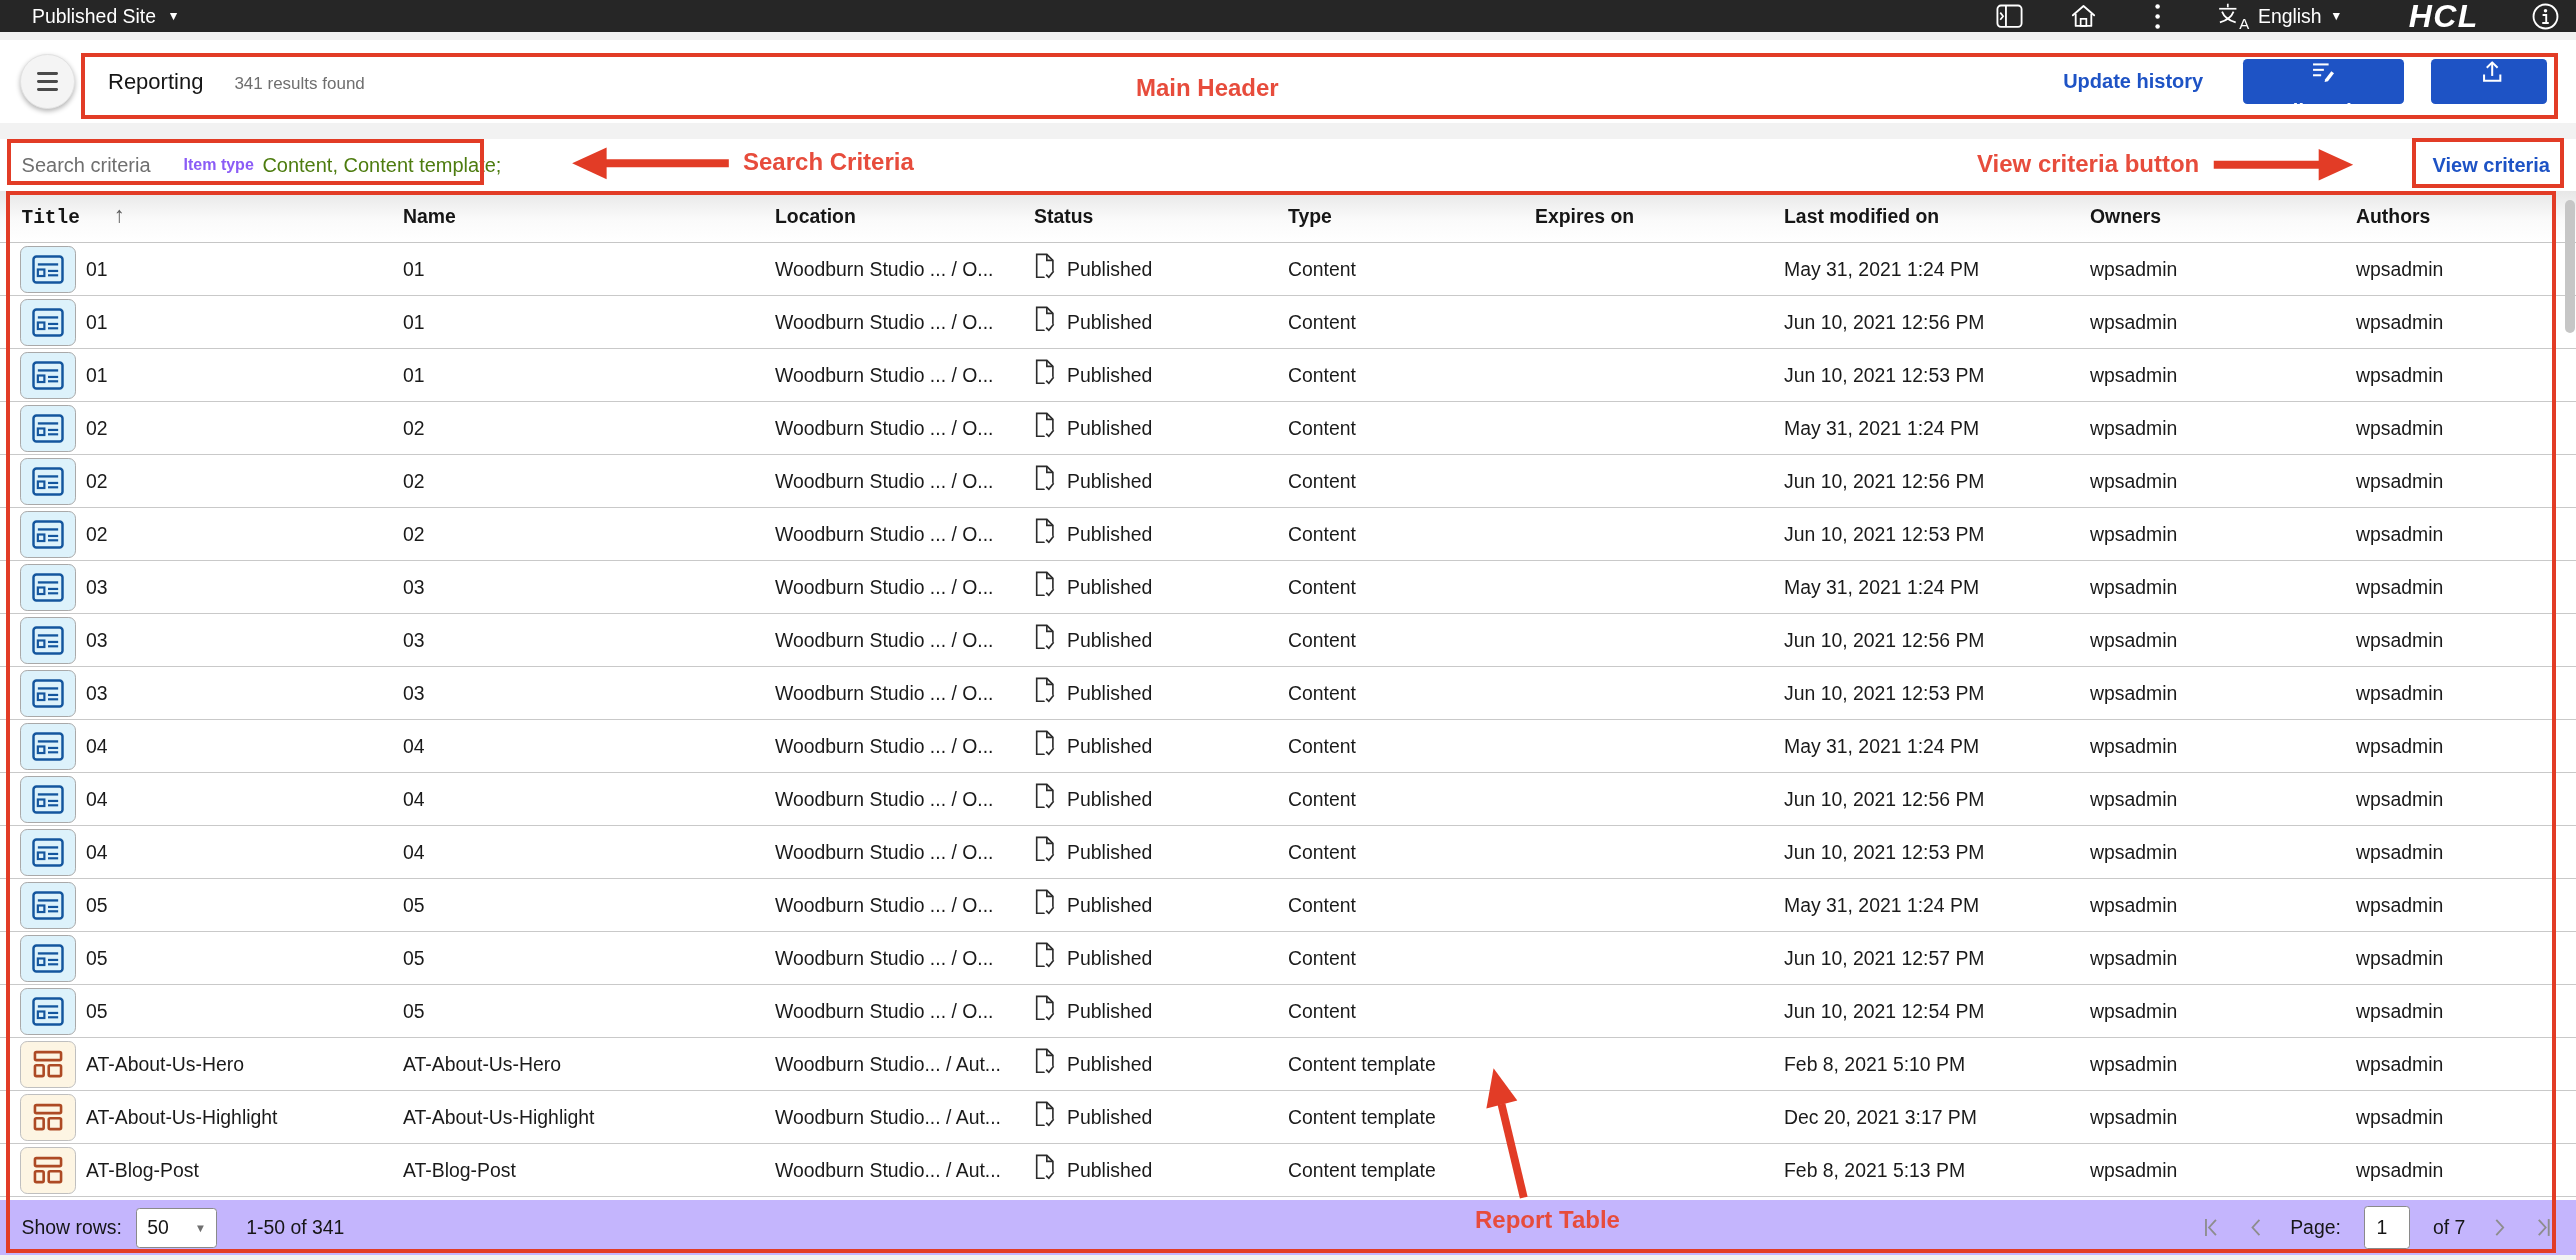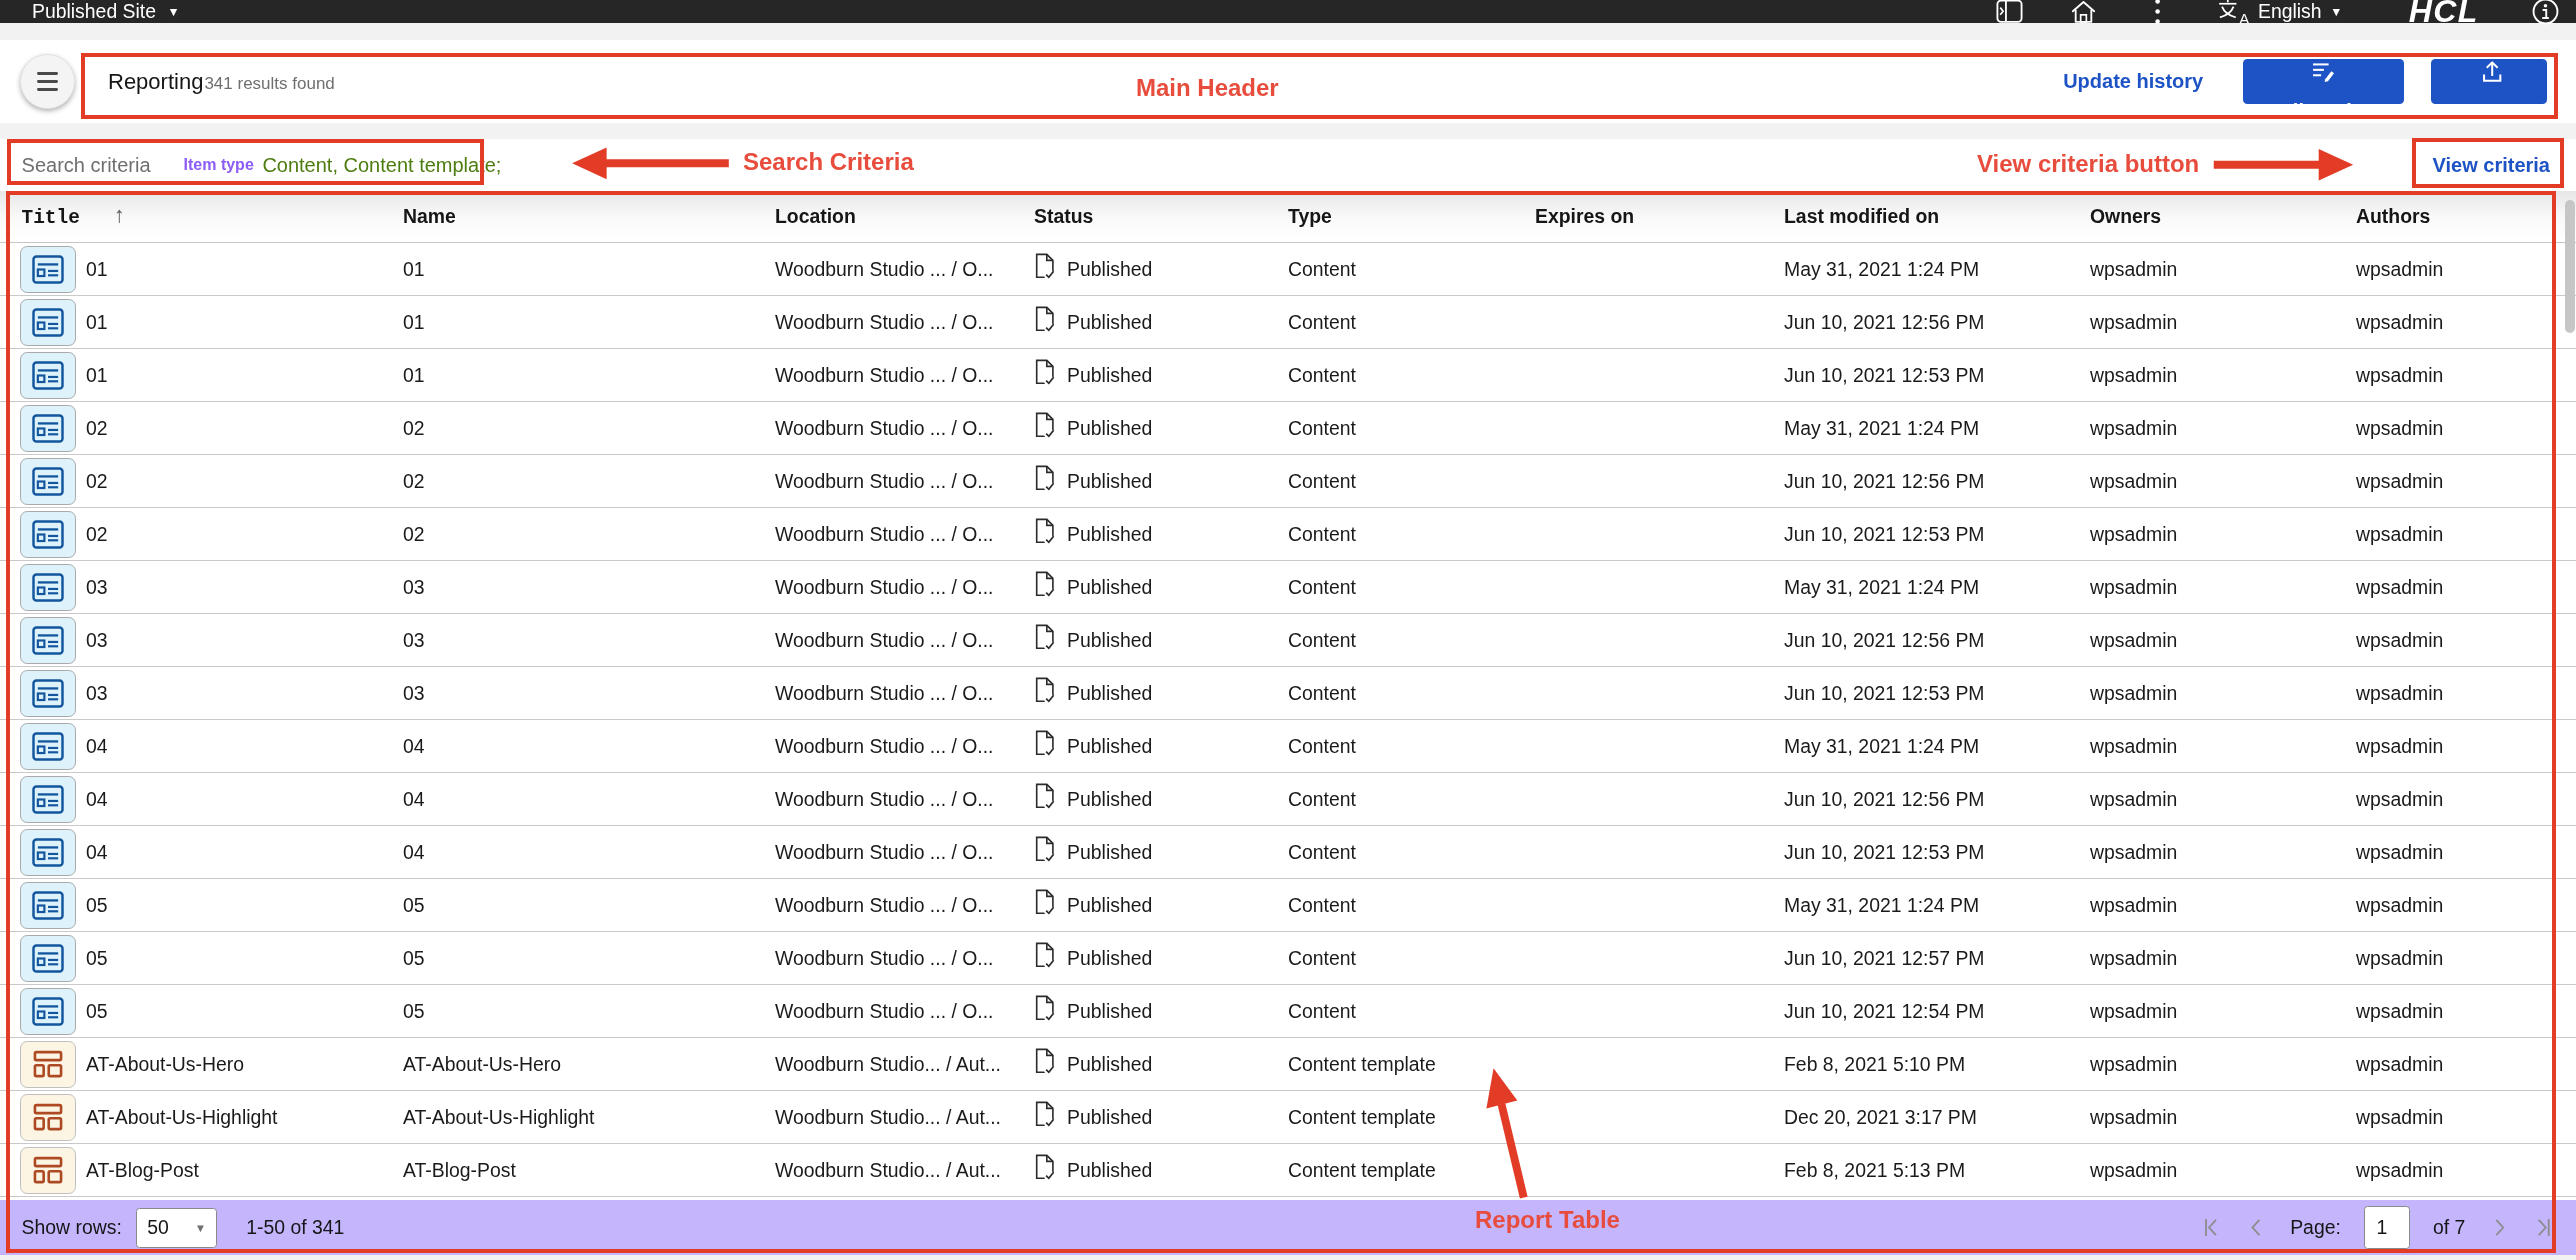--- a/index.html
+++ b/index.html
@@ -1,21 +1,21 @@
 <!DOCTYPE html>
 <html style="font-size:11.5px"><head>
 <meta charset="utf-8">
 <style>
   * { margin:0; padding:0; box-sizing:border-box; }
   html,body { width:2576px; height:1261px; overflow:hidden; background:#f2f2f2;
               font-family:"Liberation Sans", sans-serif; color:#171717; }
   .screen { position:relative; width:2576px; height:1261px; }
 
   
-  .topbar { position:absolute; left:0; top:0; width:2576px; height:23px; background:#262626;
+  .topbar { position:absolute; left:0; top:0; width:2576px; height:32px; background:#262626;
             display:flex; align-items:center; color:#fff;gap:32px; }
   .site-selector { display:flex; align-items:center; gap:11.5px; margin-left:32px; font-size:19.4px; cursor:pointer; }
   .caret-down { font-size:12.2px; color:#fff; }
   .topbar-right { margin-left:auto; display:flex; align-items:center; gap:45px; margin-right:16px; }
   .tb-icon { display:flex; align-items:center; justify-content:center; width:29px; height:29px; }
   .tb-icon svg { display:block; }
   .lang-group { display:flex; align-items:center; gap:8.6px; font-size:19.4px; }
   .lang-glyph { position:relative; width:32px; height:29px; }
   .lang-glyph svg { position:absolute; left:0; top:1.4px; }
   .lang-glyph .la { position:absolute; right:0; bottom:-1.4px; font-size:15px; color:#fff; }
@@ -23,21 +23,21 @@
   .info-circ { margin-left:7.2px; }
 
   
   .main-header { position:absolute; left:0; top:40px; width:2576px; height:83px; background:#ffffff;
                  display:flex; align-items:center; }
   .hamburger { margin-left:20px; width:55px; height:55px; border-radius:50%; background:#f4f4f4;
                border:0.7px solid #e2e2e2; box-shadow:0 2.2px 5.8px rgba(0,0,0,0.30);
                display:flex; flex-direction:column; align-items:center; justify-content:center; gap:5px; cursor:pointer; }
   .hamburger span { display:block; width:21.6px; height:2.9px; background:#4a4a4a; border-radius:1.4px; }
   .page-title { margin-left:33px; font-size:22px; font-weight:normal; color:#161616; }
-  .results-count { margin-left:1px; font-size:17px; color:#6f6f6f; padding-top:4.3px; }
+  .results-count { margin-left:31px; font-size:17px; color:#6f6f6f; padding-top:4.3px; }
   .hdr-actions { margin-left:auto; display:flex; align-items:center; margin-right:29px; }
   .link-btn { font-size:20px; font-weight:bold; color:#1e53c5; background:none; border:none;
               cursor:pointer; margin-right:40px; font-family:inherit; }
   .btn-primary { display:flex; align-items:center; gap:11.5px; height:45px; padding:0 23px;
                  background:#1e53c5; color:#fff; border:none; border-radius:4.3px;
                  font-size:20px; font-weight:bold; cursor:pointer; font-family:inherit;flex-direction:column; }
   .btn-primary + .btn-primary { margin-left:27px;padding-left:30px; }
 
   
   .criteria-band { position:absolute; left:0; top:139px; width:2576px; height:52px; background:#ffffff;

